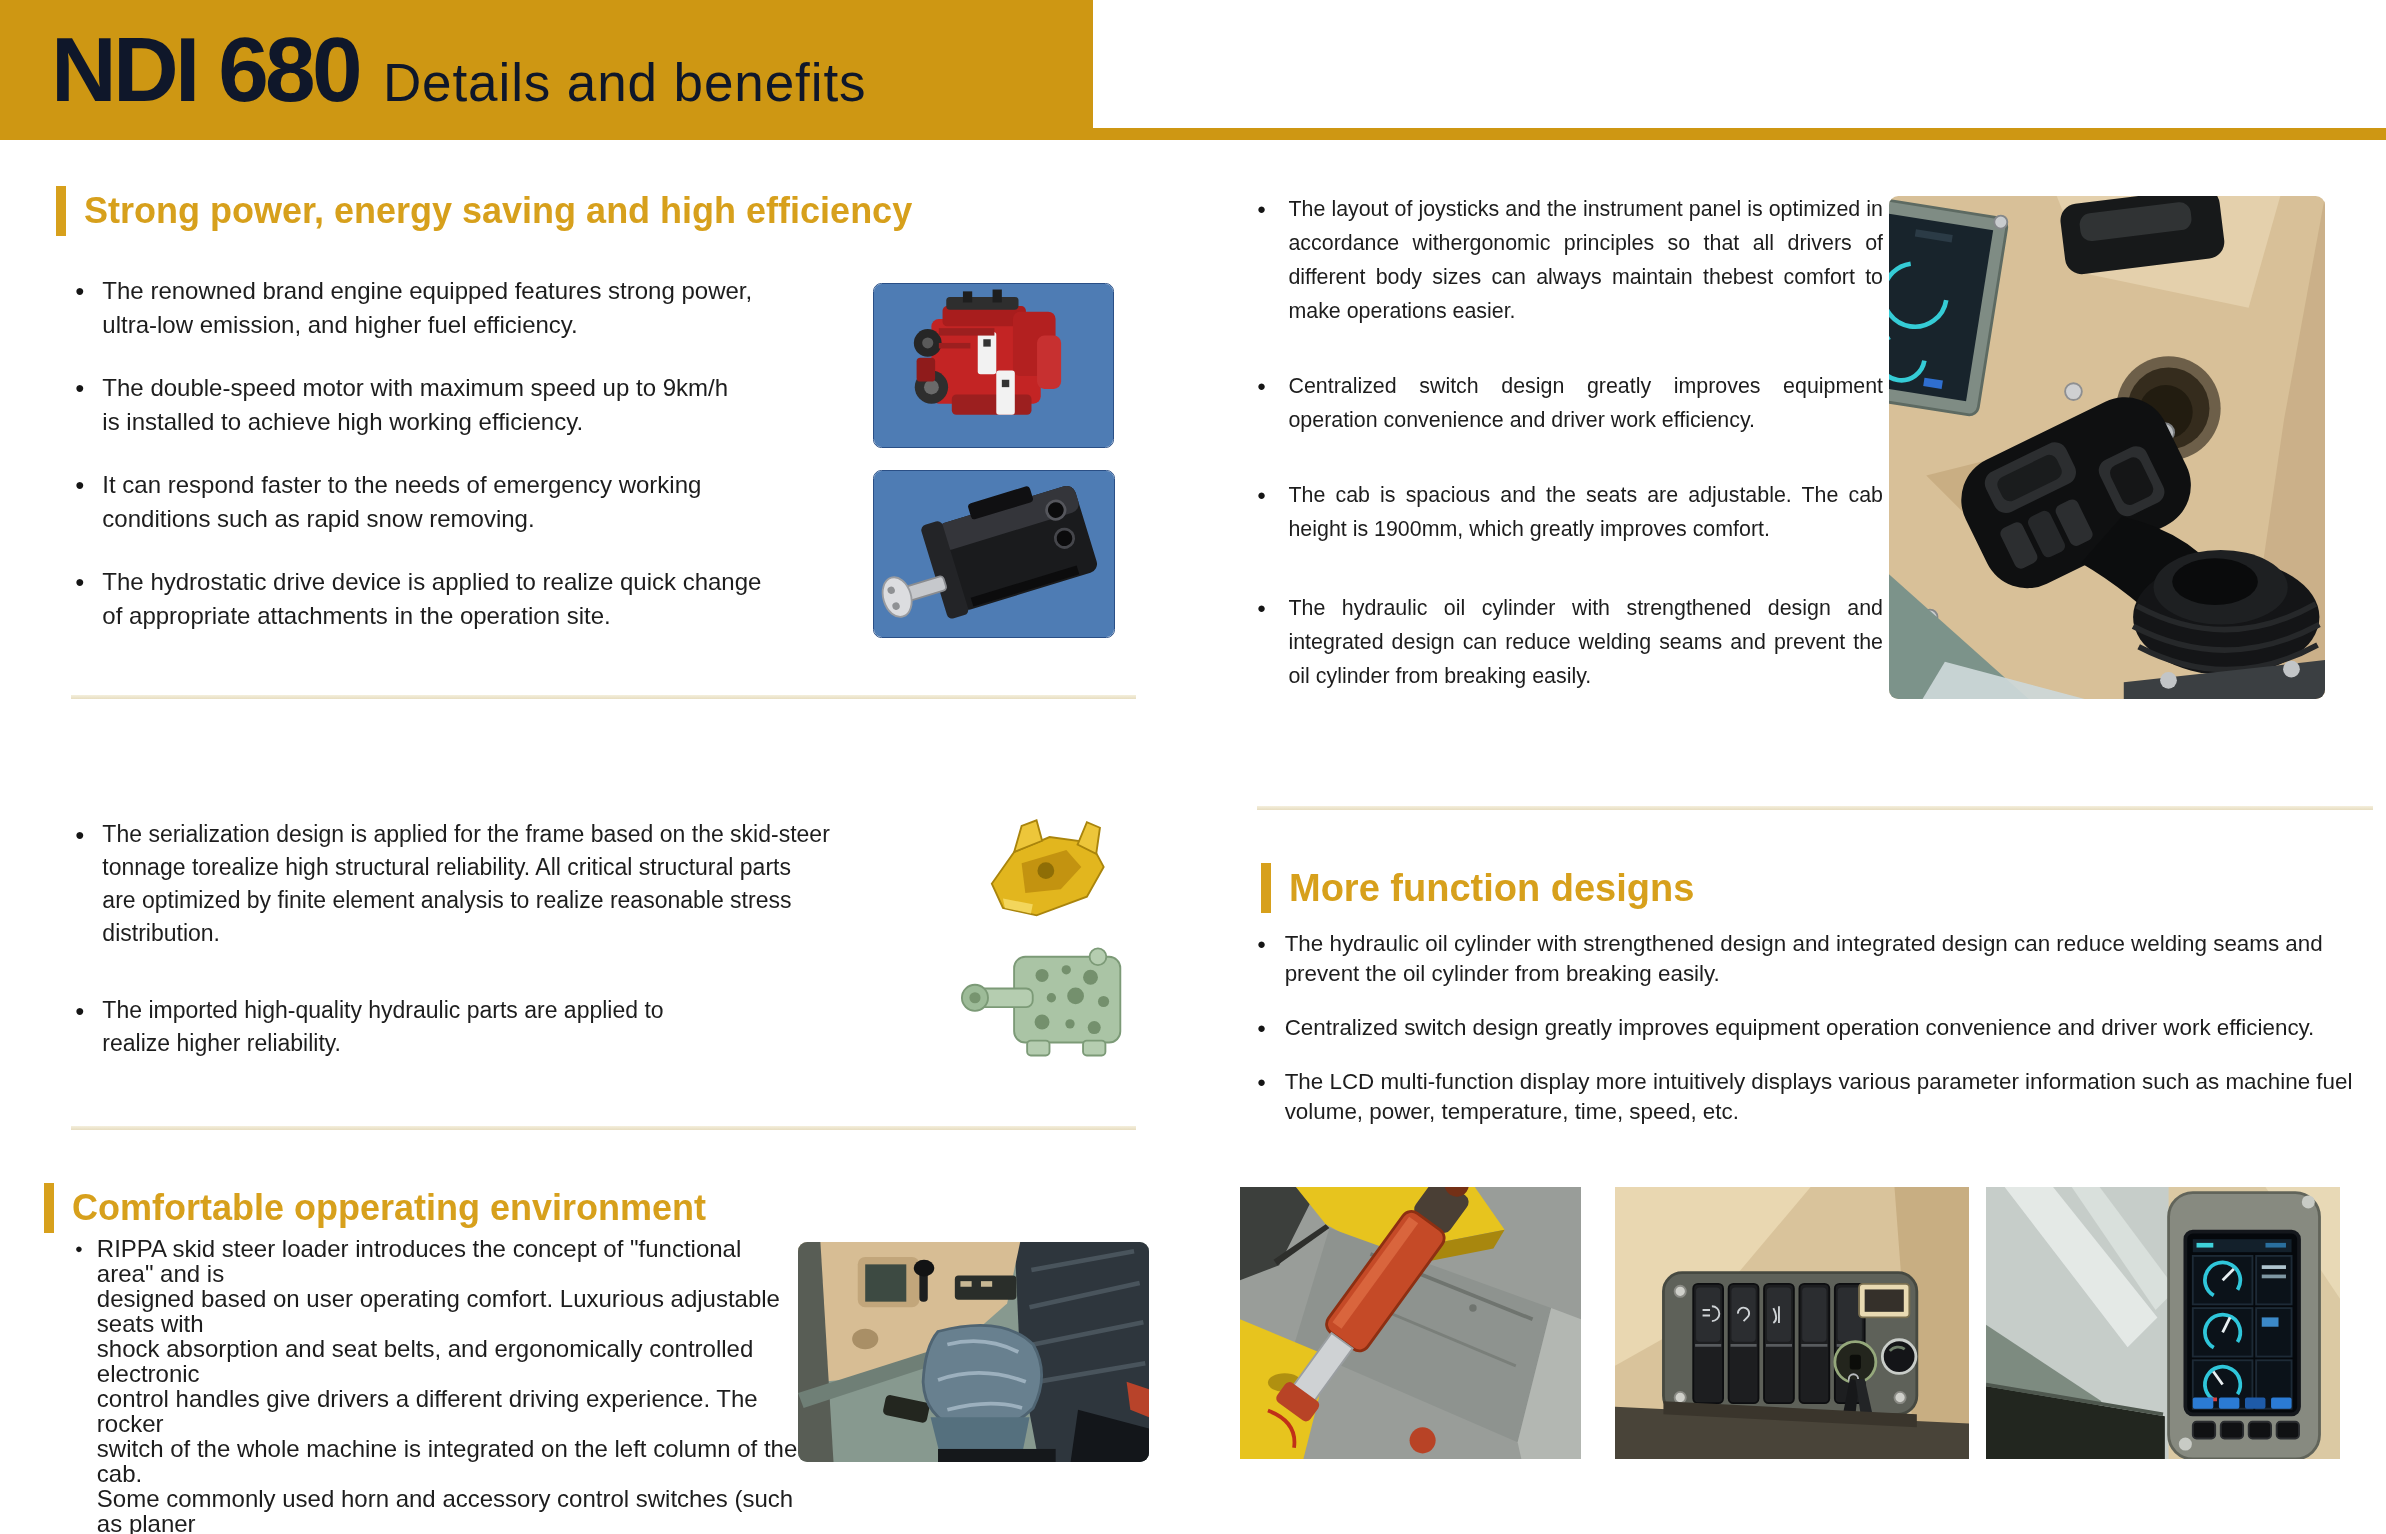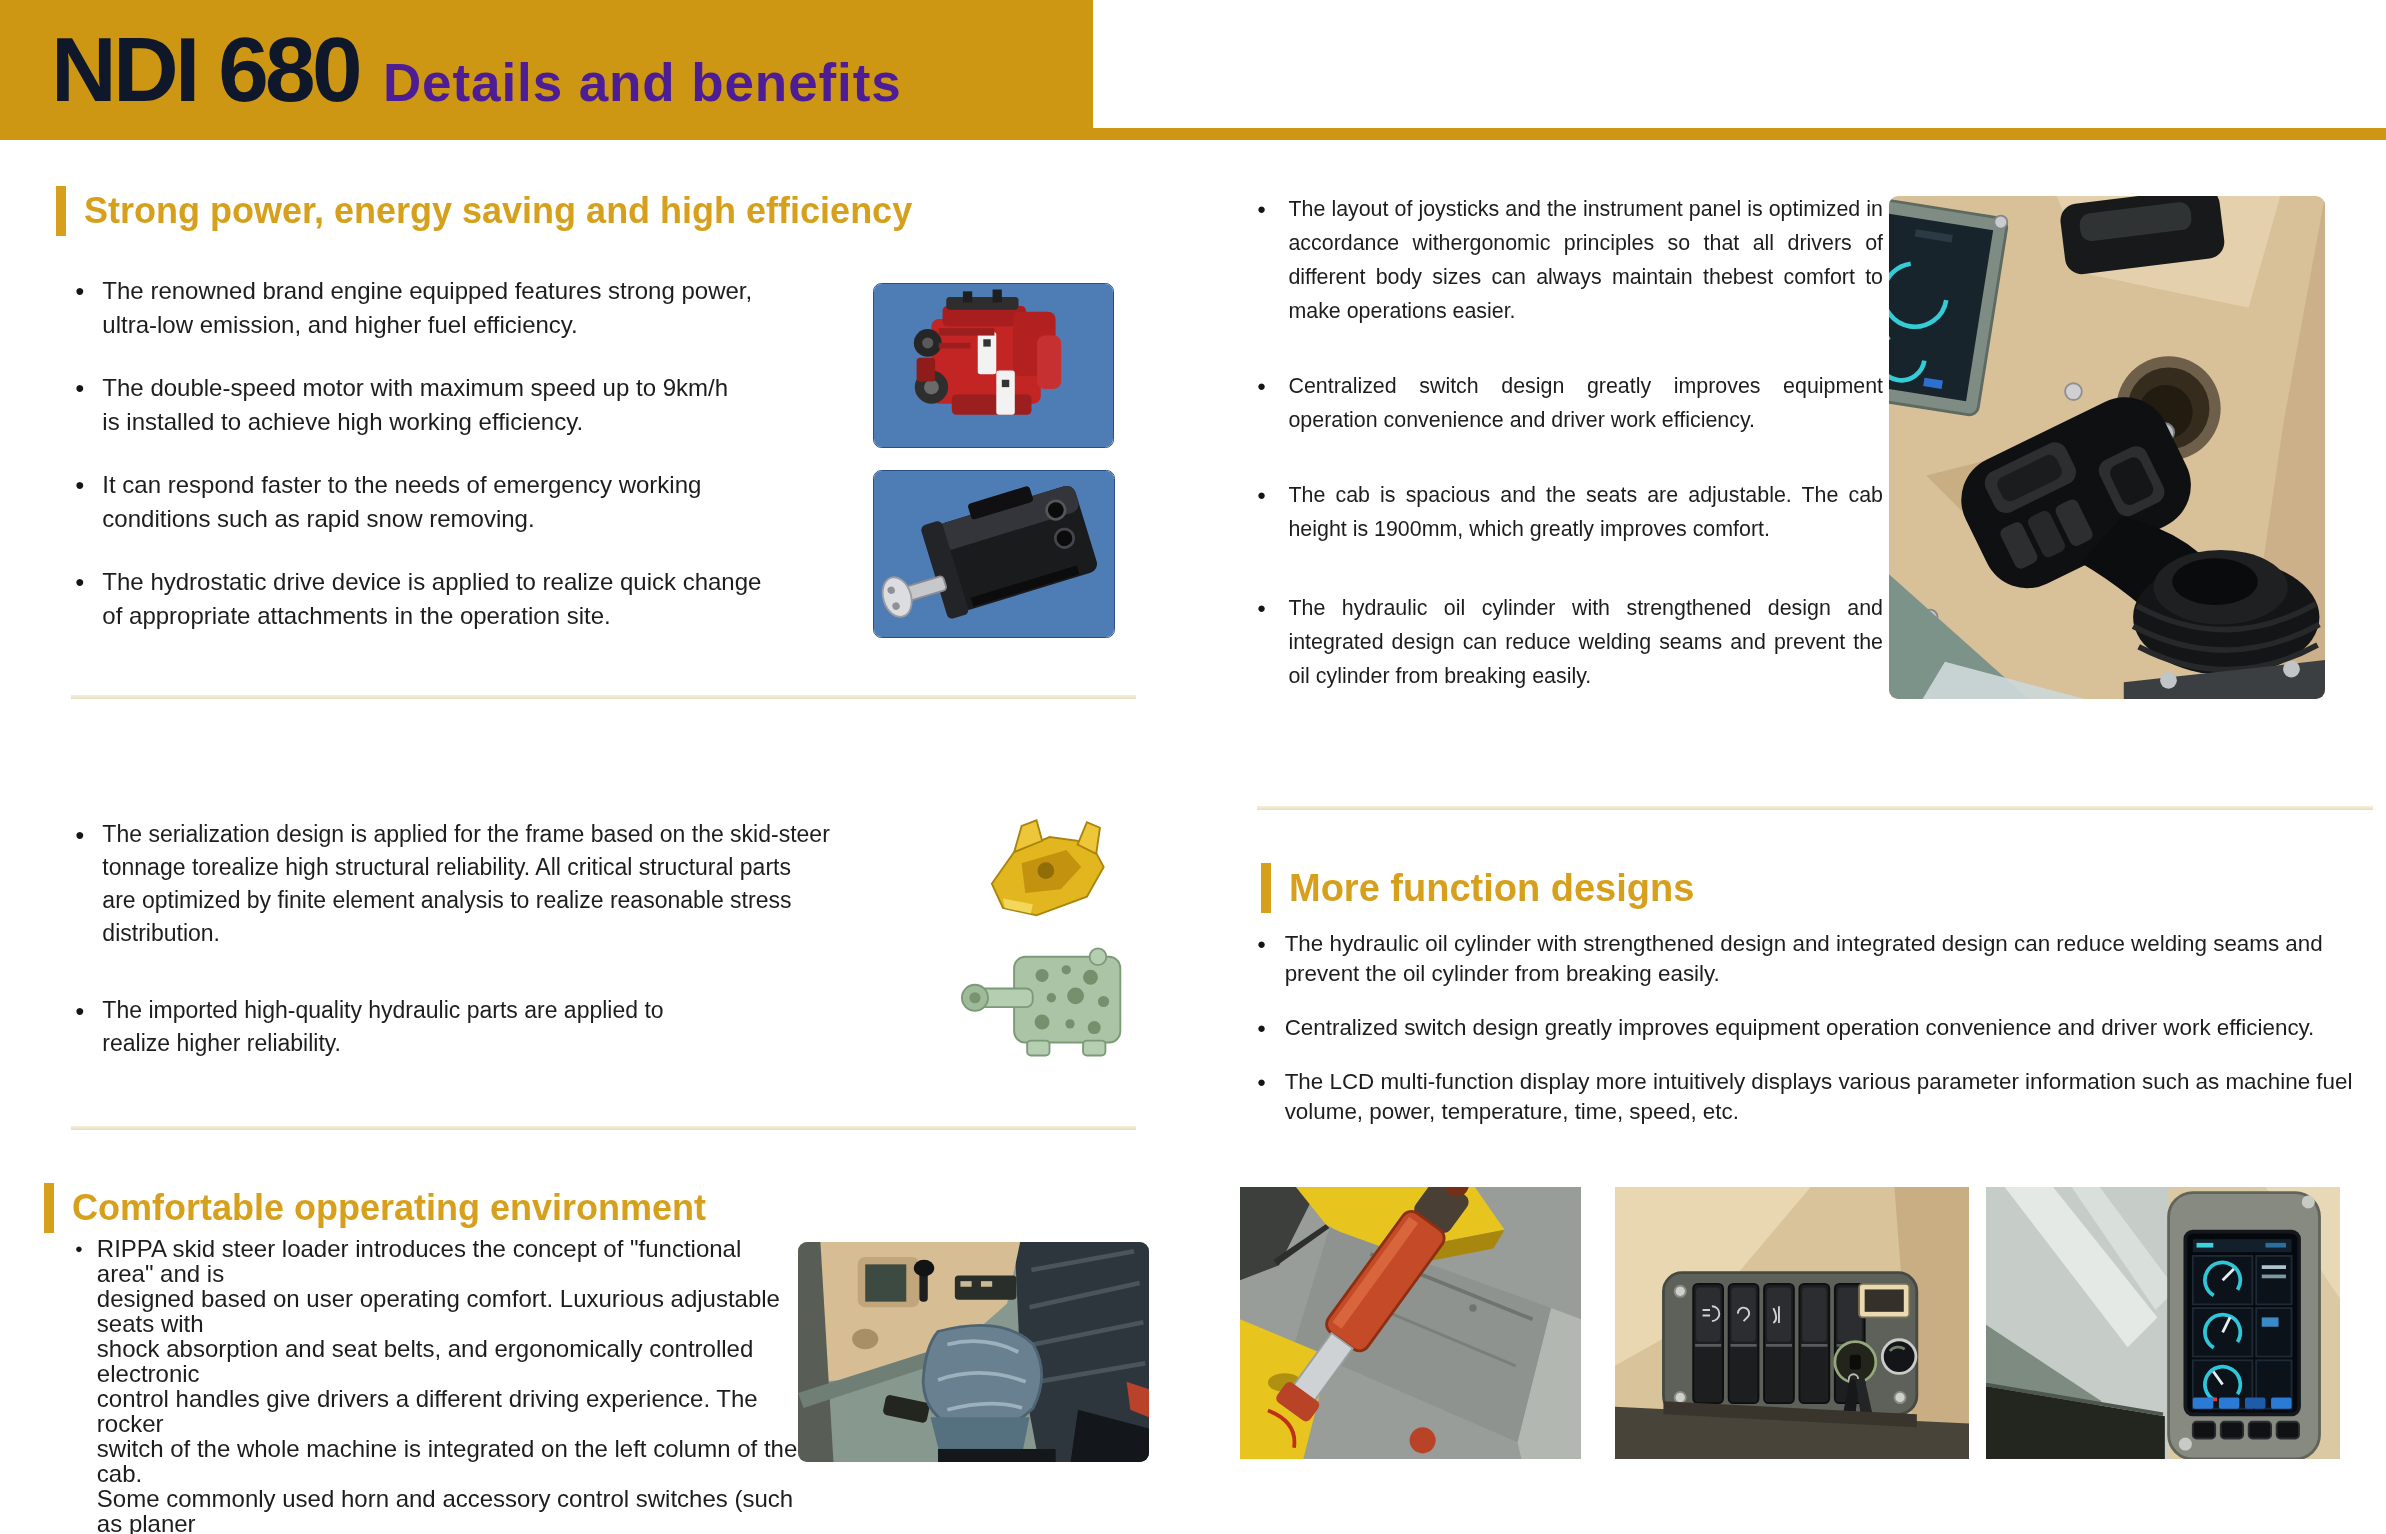--- a/index.html
+++ b/index.html
@@ -11,21 +11,21 @@
   }
   *{margin:0;padding:0;box-sizing:border-box;}
   body{background:#fff;font-family:"Liberation Sans",sans-serif;}
   .page{position:relative;width:2387px;height:1534px;background:#ffffff;overflow:hidden;}
 
   
   .banner-strip{position:absolute;left:0;top:128px;width:2387px;height:12px;background:var(--c-banner);}
   .banner{position:absolute;left:0;top:0;width:1093px;height:140px;background:var(--c-banner);
           display:flex;align-items:baseline;padding:9.3px 0 0 51px;}
   .brand{color:#0f172a;font-weight:bold;font-size:91px;letter-spacing:-3.7px;line-height:121px;}
-  .brand-sub{color:#4c1d95;font-weight:bold;font-size:53px;margin-left:24px;letter-spacing:0.9px;}
+  .brand-sub{color:#0f172a;font-weight:normal;font-size:53px;margin-left:24px;letter-spacing:0.9px;}
 
   
   .sec-head{position:absolute;display:flex;align-items:center;gap:17.7px;}
   .head-bar{width:10.3px;height:50px;background:var(--c-heading);}
   .head-text{color:var(--c-heading);font-weight:bold;font-size:36px;letter-spacing:0px;}
   .head-text.big{font-size:38px;}
 
   
   .blist{position:absolute;}
   .bullet{display:flex;align-items:flex-start;}

